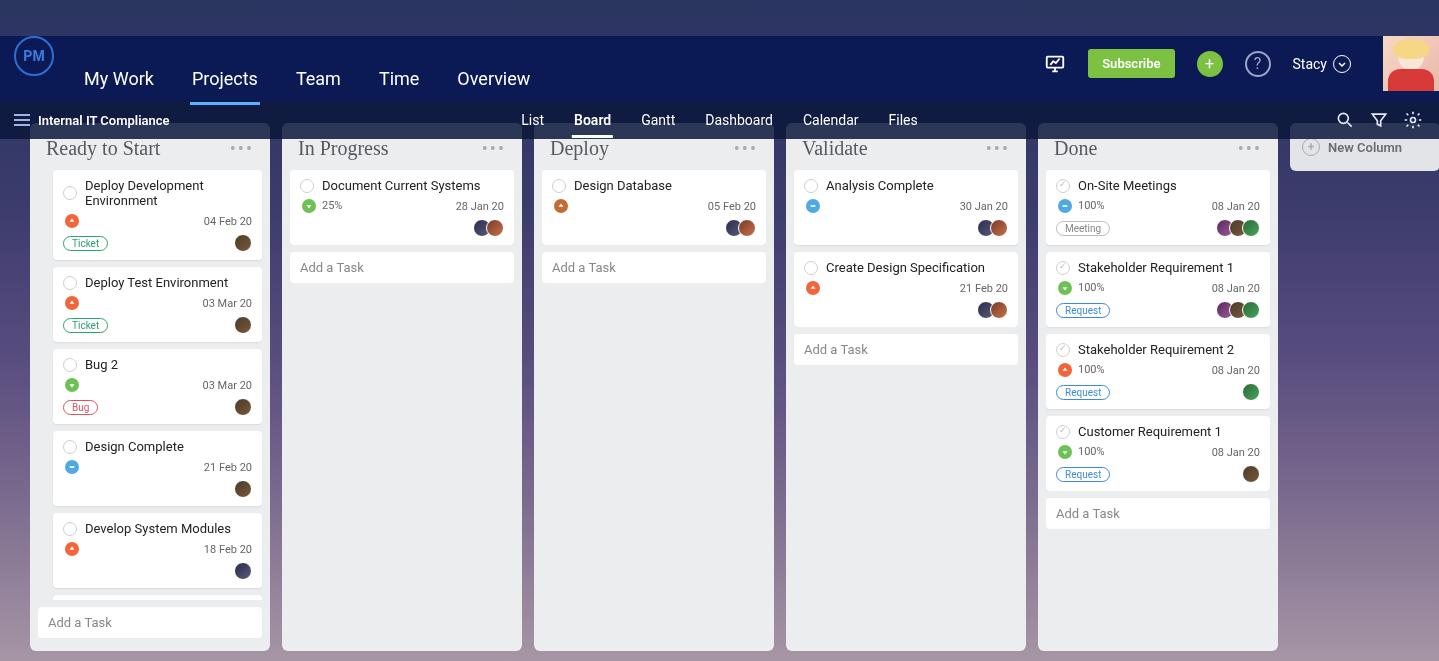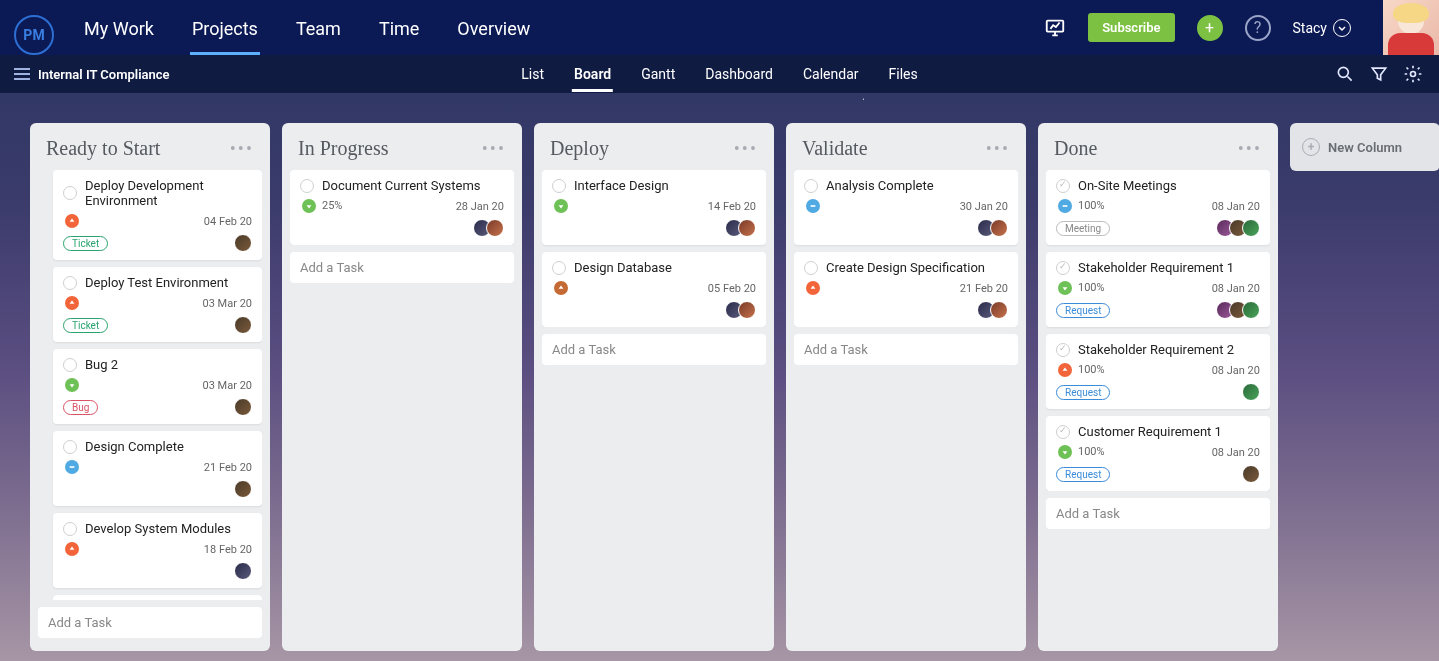--- a/index.html
+++ b/index.html
@@ -1,20 +1,20 @@
 <!DOCTYPE html>
 <html><head>
 <meta charset="utf-8">
 <style>
   * { margin: 0; padding: 0; box-sizing: border-box; font-family: -apple-system, "Segoe UI", Roboto, Arial, sans-serif; }
   body { width: 1439px; height: 661px; overflow: hidden; background: linear-gradient(180deg, #2a3560 0%, #3a3b6b 30%, #5a4d80 55%, #7a6a8e 75%, #a796a5 100%); position: relative; }
   body::after { content:""; position:absolute; inset:0; background-image: radial-gradient(1px 1px at 10% 20%, #fff, transparent), radial-gradient(1px 1px at 30% 50%, #fff, transparent), radial-gradient(1px 1px at 60% 15%, #fff, transparent), radial-gradient(1px 1px at 80% 40%, #fff, transparent), radial-gradient(1px 1px at 50% 70%, #fff, transparent), radial-gradient(1px 1px at 25% 80%, #fff, transparent); pointer-events:none; }
 
   
-  .topbar { height: 55px; background: #0b1955; display: flex; align-items: flex-end; padding: 0 0 0 14px; color: #fff; position: relative; z-index: 5; }
+  .topbar { height: 65px; background: #0b1955; display: flex; align-items: flex-start; padding: 0 0 0 14px; color: #fff; position: relative; z-index: 5; margin-top: 36px; }
   .logo { width: 40px; height: 40px; border: 2px solid #2d6fd3; border-radius: 50%; display:flex; align-items:center; justify-content:center; font-weight:700; font-size:14px; color:#3a7de0; margin-right: 28px; }
   .mainnav { display: flex; gap: 34px; font-size: 18px; }
   .mainnav .item { padding: 32px 2px 13px; cursor: pointer; }
   .mainnav .item.active { border-bottom: 3px solid #5cb0ff; }
   .topright { margin-left: auto; display: flex; align-items: center; gap: 22px; padding-right: 0; }
   .chart-icon { width: 22px; height: 22px; }
   .subscribe { background:#7cc142; color:#fff; font-size:13px; padding:7px 14px; border:none; border-radius:3px; font-weight:600; cursor:pointer; }
   .circle-btn { width:26px; height:26px; border-radius:50%; border:2px solid #9aa5c8; display:flex; align-items:center; justify-content:center; color:#9aa5c8; font-size:16px; cursor:pointer; }
   .circle-btn.plus { background:#7cc142; border-color:#7cc142; color:#fff; }
   .user-chip { display:flex; align-items:center; gap:6px; font-size:14px; cursor:pointer; margin-right:10px; }
@@ -309,43 +309,20 @@
     </div>
     <div class="column">
       <div class="colhead">
         <h3>Deploy</h3>
         <div class="dots">•••</div>
       </div>
       <div class="cards">
         <div class="card">
           <div class="row1">
             <div class="status-dot"></div>
-            <div class="title">Interface Design</div>
-          </div>
-          <div class="row2">
-            <div class="leftmeta">
-              <div class="prio down">
-                <svg viewBox="0 0 10 10">
-                  <path d="M5 8L2 4h6z"></path>
-                </svg>
-              </div>
-            </div>
-            <span class="date">14 Feb 20</span>
-          </div>
-          <div class="row3">
-            <div></div>
-            <div class="avs">
-              <div class="av a2"></div>
-              <div class="av a3"></div>
-            </div>
-          </div>
-        </div>
-        <div class="card">
-          <div class="row1">
-            <div class="status-dot"></div>
             <div class="title">Design Database</div>
           </div>
           <div class="row2">
             <div class="leftmeta">
               <div class="prio med">
                 <svg viewBox="0 0 10 10">
                   <path d="M5 2l3 4H2z"></path>
                 </svg>
               </div>
             </div>

